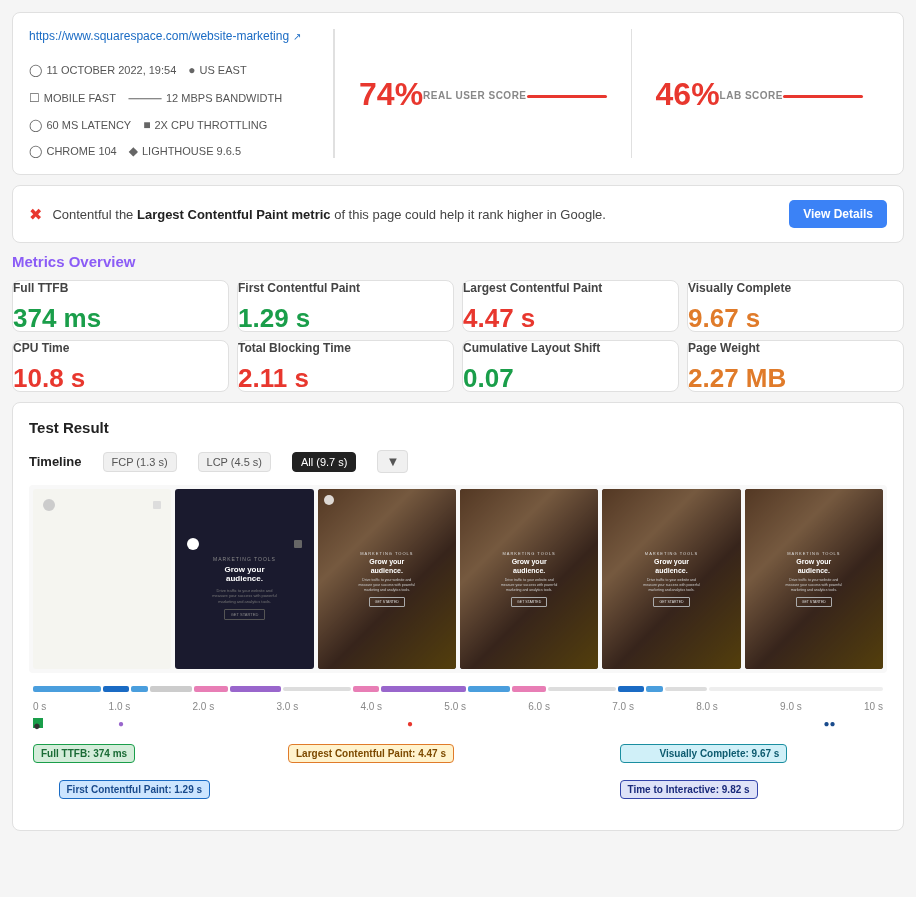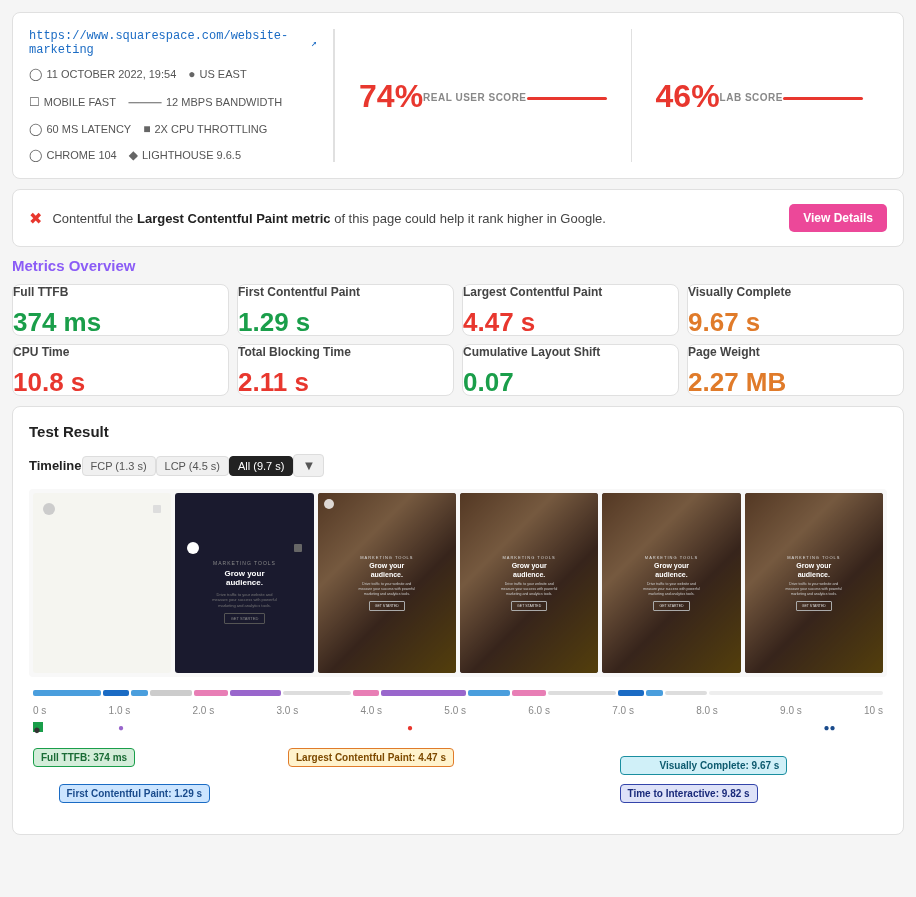--- a/index.html
+++ b/index.html
@@ -13,21 +13,21 @@
       border: 1px solid #e0e0e0;
       border-radius: 8px;
       padding: 16px;
       display: flex;
       align-items: stretch;
       gap: 0;
       margin-bottom: 10px;
     }
     .header-main { flex: 1; }
     .header-title { font-size: 17px; font-weight: 700; color: #222; margin-bottom: 4px; }
-    .header-url { color: #1a6bc4; font-size: 12px; margin-bottom: 10px; display: flex; align-items: center; gap: 4px; font-family: Liberation Mono, monospace; }
+    .header-url { color: #1a6bc4; font-size: 12px; margin-bottom: 20px; display: flex; align-items: center; gap: 4px; }
     .external-icon { color: #1a6bc4; font-size: 10px; }
     .meta-row { display: flex; flex-wrap: wrap; gap: 12px; align-items: center; }
     .meta-item { display: flex; align-items: center; gap: 4px; color: #555; font-size: 11px; font-weight: 500; }
     .meta-icon { font-size: 12px; color: #666; }
     
     .scores-area { display: flex; gap: 0; border-left: 1px solid #e0e0e0; margin-left: 16px; }
     .score-box { display: flex; align-items: center; justify-content: center; padding: 16px 24px; border-left: 1px solid #e0e0e0; }
     .score-value { font-size: 32px; font-weight: 700; color: #e8372e; line-height: 1; }
     .score-label { font-size: 10px; color: #888; font-weight: 600; letter-spacing: 0.5px; margin-top: 4px; text-align: center; }
     .score-bar { height: 3px; width: 80px; background: #e8372e; border-radius: 2px; margin-top: 6px; }
@@ -40,21 +40,21 @@
       padding: 14px 16px;
       display: flex;
       align-items: center;
       gap: 10px;
       margin-bottom: 10px;
     }
     .alert-icon { font-size: 16px; color: #e8372e; flex-shrink: 0; }
     .alert-text { flex: 1; font-size: 13px; color: #444; }
     .alert-text strong { color: #222; font-weight: 700; }
     .view-details-btn {
-      background: #ec4899;
+      background: #3b82f6;
       color: white;
       border: none;
       padding: 7px 14px;
       border-radius: 5px;
       font-size: 12px;
       font-weight: 600;
       cursor: pointer;
       white-space: nowrap;
     }
     
@@ -82,21 +82,21 @@
     
     .test-result-card {
       background: white;
       border: 1px solid #e0e0e0;
       border-radius: 8px;
       padding: 16px;
       margin-bottom: 10px;
     }
     .test-result-title { font-size: 15px; font-weight: 700; color: #222; margin-bottom: 14px; }
     
-    .timeline-header { display: flex; align-items: center; gap: 0; margin-bottom: 12px; }
+    .timeline-header { display: flex; align-items: center; gap: 21px; margin-bottom: 12px; }
     .timeline-label { font-size: 13px; font-weight: 700; color: #222; }
     .timeline-tag {
       background: #f0f0f0;
       border: 1px solid #ddd;
       padding: 3px 8px;
       border-radius: 4px;
       font-size: 11px;
       color: #555;
       cursor: pointer;
     }
@@ -434,20 +434,20 @@
       </div>
 
       <div style="position:relative; height:70px; margin-top:14px;">
 
         <div class="annotation-badge badge-green" style="position:absolute;left:0%;top:0px;">Full TTFB: 374 ms</div>
 
         <div class="annotation-badge badge-blue" style="position:absolute;left:3%;top:36px;">First Contentful Paint: 1.29 s</div>
 
         <div class="annotation-badge badge-red" style="position:absolute;left:30%;top:0px;">Largest Contentful Paint: 4.47 s</div>
 
-        <div class="annotation-badge badge-teal" style="position:absolute;left:69%;top:8px;padding-left:39px;">Visually Complete: 9.67 s</div>
+        <div class="annotation-badge badge-teal" style="position:absolute;left:69%;top:0px;padding-left:39px;">Visually Complete: 9.67 s</div>
 
         <div class="annotation-badge badge-navy" style="position:absolute;left:69%;top:36px;">Time to Interactive: 9.82 s</div>
       </div>
     </div>
   </div>
 
 </div>
 
 </body></html>

